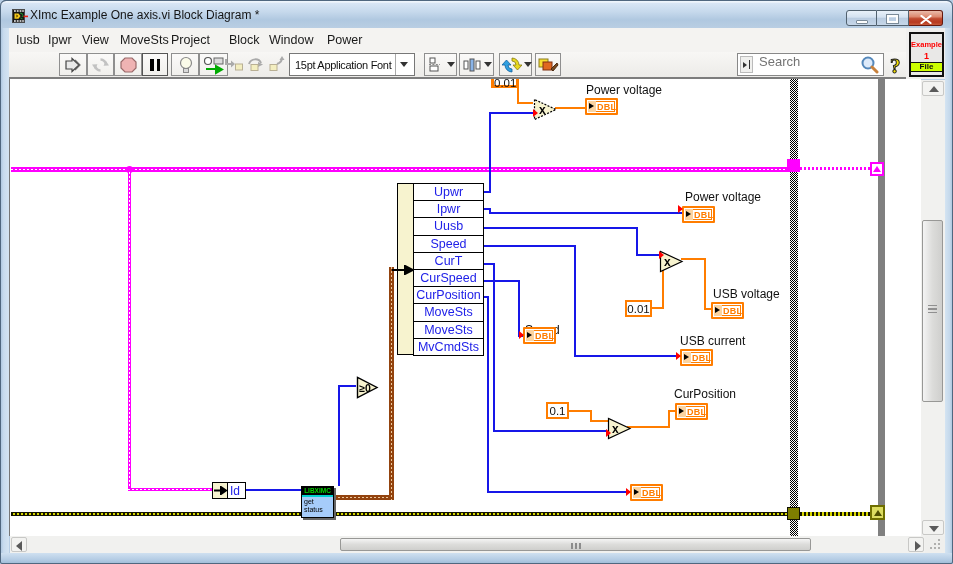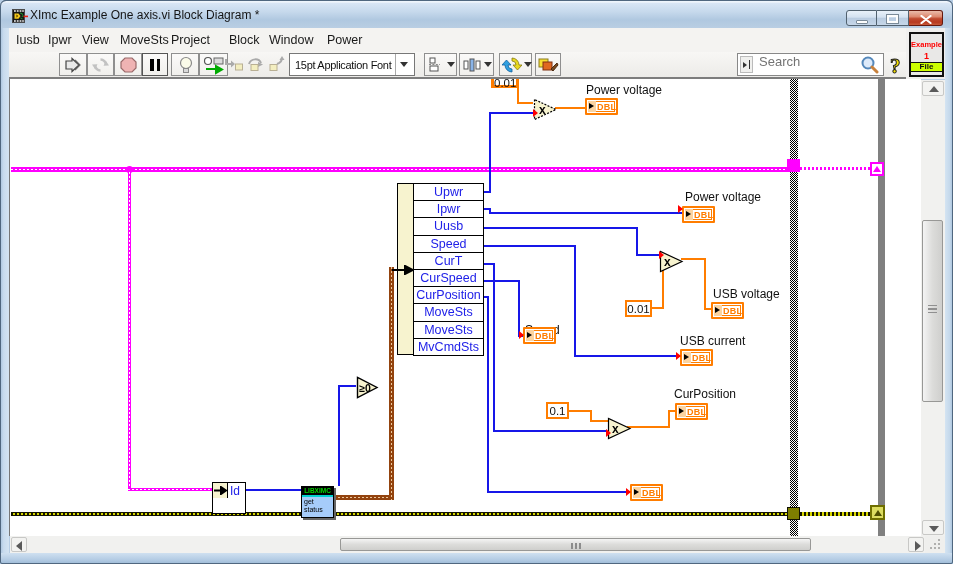--- a/index.html
+++ b/index.html
@@ -307,21 +307,21 @@
 <div class="rar" style="left:596px;top:350px"></div>
 <svg class="ab" style="left:346px;top:297px" width="23" height="23">
       <path d="M1.5,1.5 L1.5,21.5 L21,11.5 Z" fill="#f7f3cf" stroke="#000" stroke-width="1.4"></path>
       <text x="3.2" y="15.5" font-size="10.5" font-weight="bold" font-family="Liberation Sans" fill="#000">≥0</text>
     </svg>
 
 <div class="konst" style="left:481px;top:-9px;width:28px;height:18px;border-width:3px;line-height:21px">0.01</div>
 <div class="konst" style="left:615px;top:221px;width:27px;height:17px;line-height:14px">0.01</div>
 <div class="konst" style="left:536px;top:323px;width:23px;height:17px;line-height:14px">0.1</div>
 
-<div class="ab" style="left:202px;top:403px;width:34px;height:32px;background:#fff;border:1px solid #000;box-sizing:border-box">
+<div class="ab" style="left:202px;top:403px;width:34px;height:17px;background:#fff;border:1px solid #000;box-sizing:border-box">
  <div class="ab" style="left:0;top:0;width:15px;height:15px;background:#f7f3cf;border-right:1px solid #000;box-sizing:border-box"></div>
  <svg class="ab" style="left:1px;top:3px" width="13" height="9">
         <path d="M0,4.5 L7,4.5 M7,1 L12,4.5 L7,8 Z" stroke="#000" stroke-width="2" fill="#000"></path>
       </svg>
  <div class="ab" style="left:17px;top:1px;font-size:12px;color:#2021e8">Id</div>
 </div>
 
 <div class="ab" style="left:291px;top:407px;width:35px;height:34px">
  <div class="ab" style="left:2px;top:2px;width:33px;height:32px;background:#666"></div>
  <div class="ab" style="left:0;top:0;width:33px;height:32px;background:#a6ccfa;border:1px solid #000;box-sizing:border-box">

